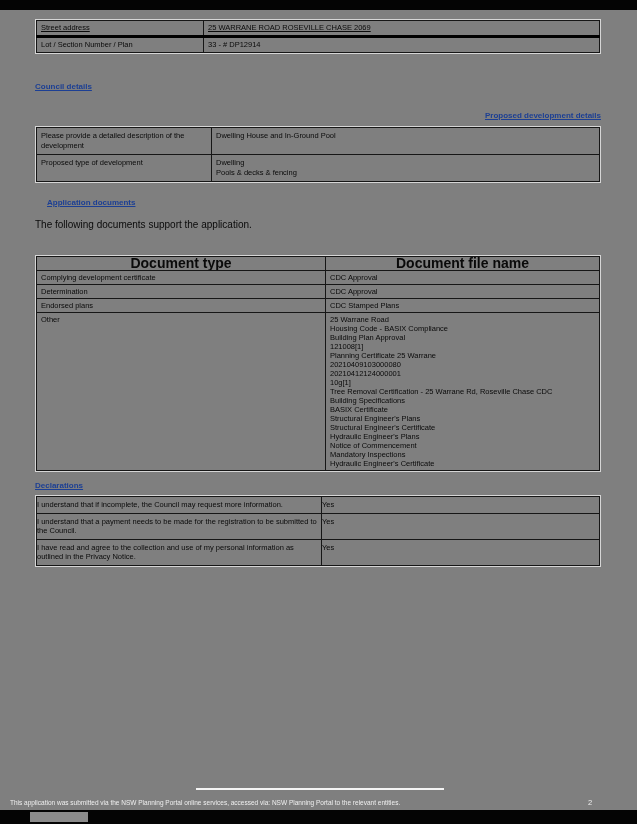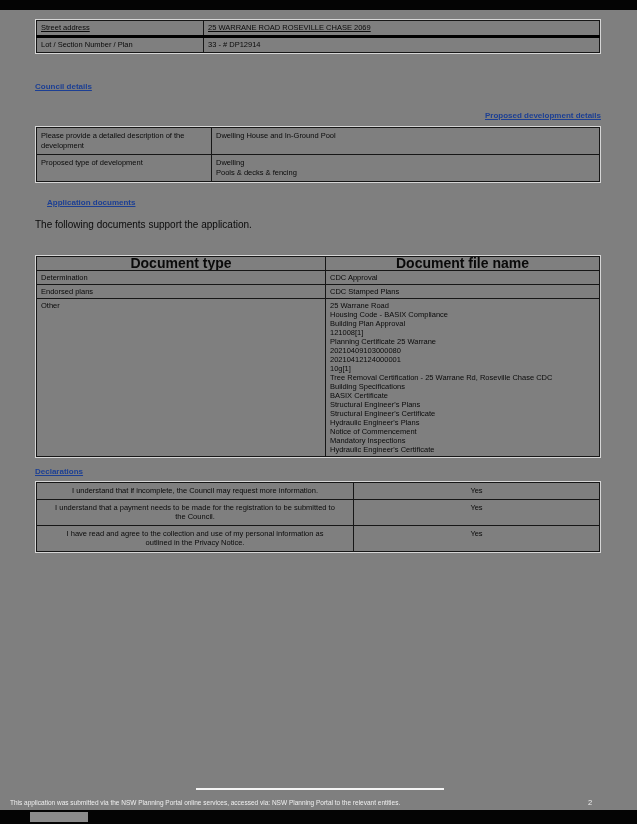--- a/index.html
+++ b/index.html
@@ -35,21 +35,21 @@
 
   .intro { font-size:10px; line-height:9px; margin:13px 0 0 0; }
 
   .t-site   { margin-top:9px; }
   .t-site td   { height:10px; }
   .t-council td{ height:10px; }
   .t-dev td { padding:3px 4px; line-height:10px; }
   .t-docs   { margin-top:26px; }
   .t-docs td { font-size:7.5px; }
   .t-docs td.hdr { font-weight:bold; text-align:center; font-size:14px; padding:2px; }
-  .t-decl td { line-height:9.5px; padding:3px 16px;text-align:center; }
+  .t-decl td { line-height:9.5px; padding:3px 0; }
 
   .col-label-site { width:158px; }
   .col-label-council { width:150px; }
   .col-label-dev { width:166px; }
   .col-wide { width:284px; }
 
   .pre { white-space:pre-line; }
   .files { white-space:pre-line; font-size:8px; line-height:10.7px; }
   .va-mid { vertical-align:middle; }
 
@@ -103,20 +103,24 @@
     <p class="intro">The following documents support the application.</p>
 
     <div class="tbl t-docs">
       <table>
         <tbody>
             <tr>
           <td class="hdr col-wide">Document type</td>
           <td class="hdr">Document file name</td>
         </tr>
         <tr>
+          <td class="col-wide">Complying development certificate</td>
+          <td class="files">CDC Approval</td>
+        </tr>
+        <tr>
           <td class="col-wide">Determination</td>
           <td class="files">CDC Approval</td>
         </tr>
         <tr>
           <td class="col-wide">Endorsed plans</td>
           <td class="files">CDC Stamped Plans</td>
         </tr>
         <tr>
           <td class="col-wide va-mid">Other</td>
           <td class="files">25 Warrane Road

